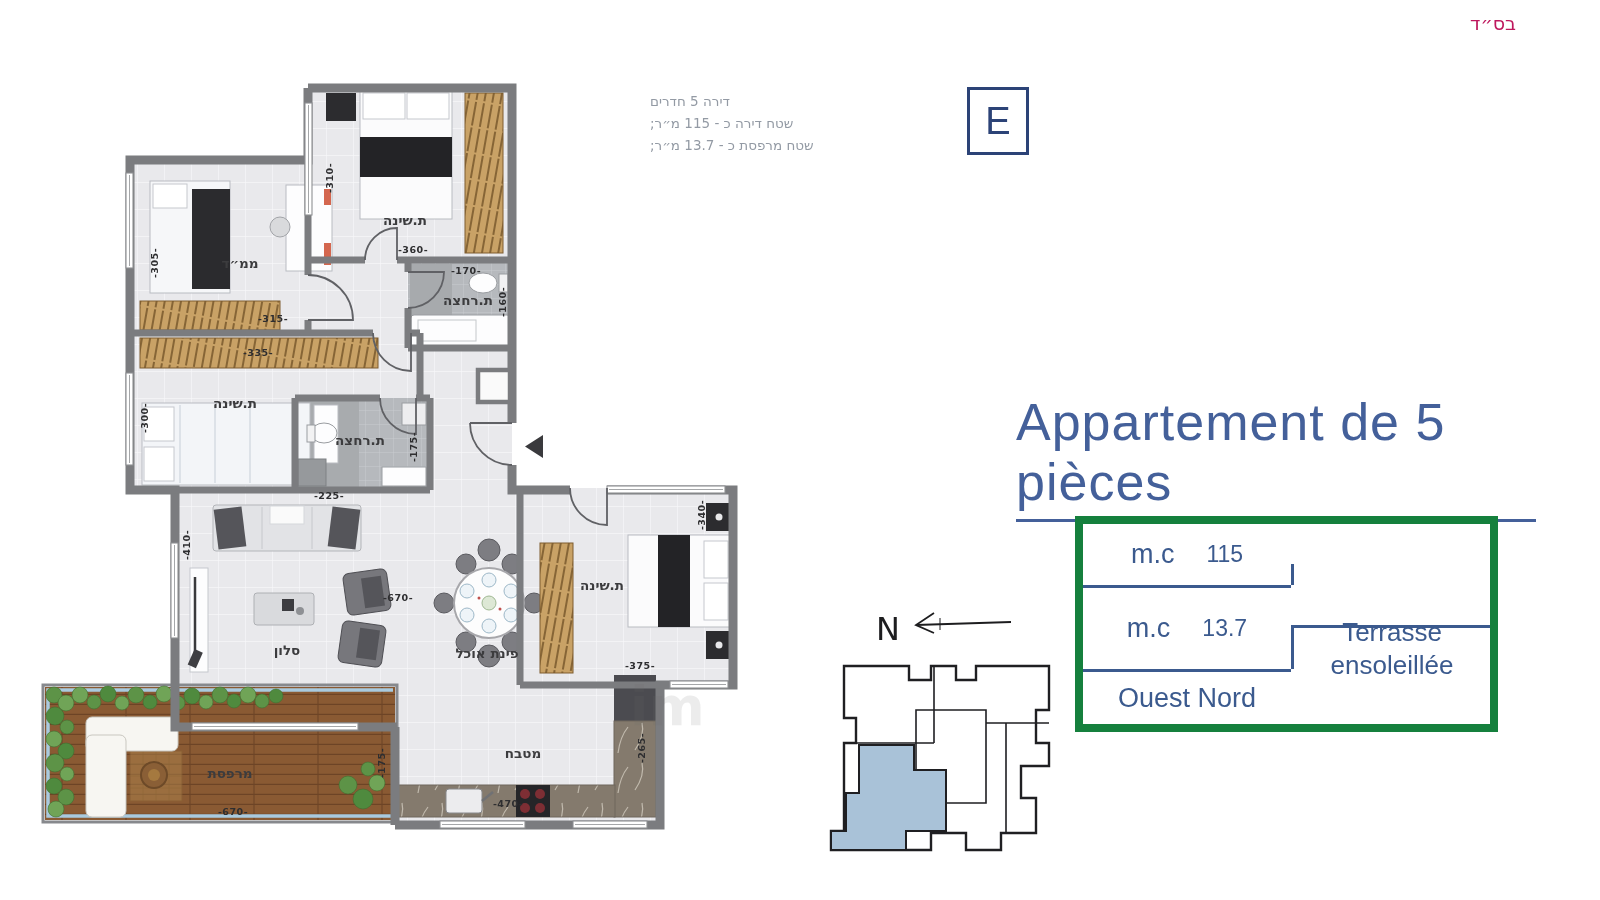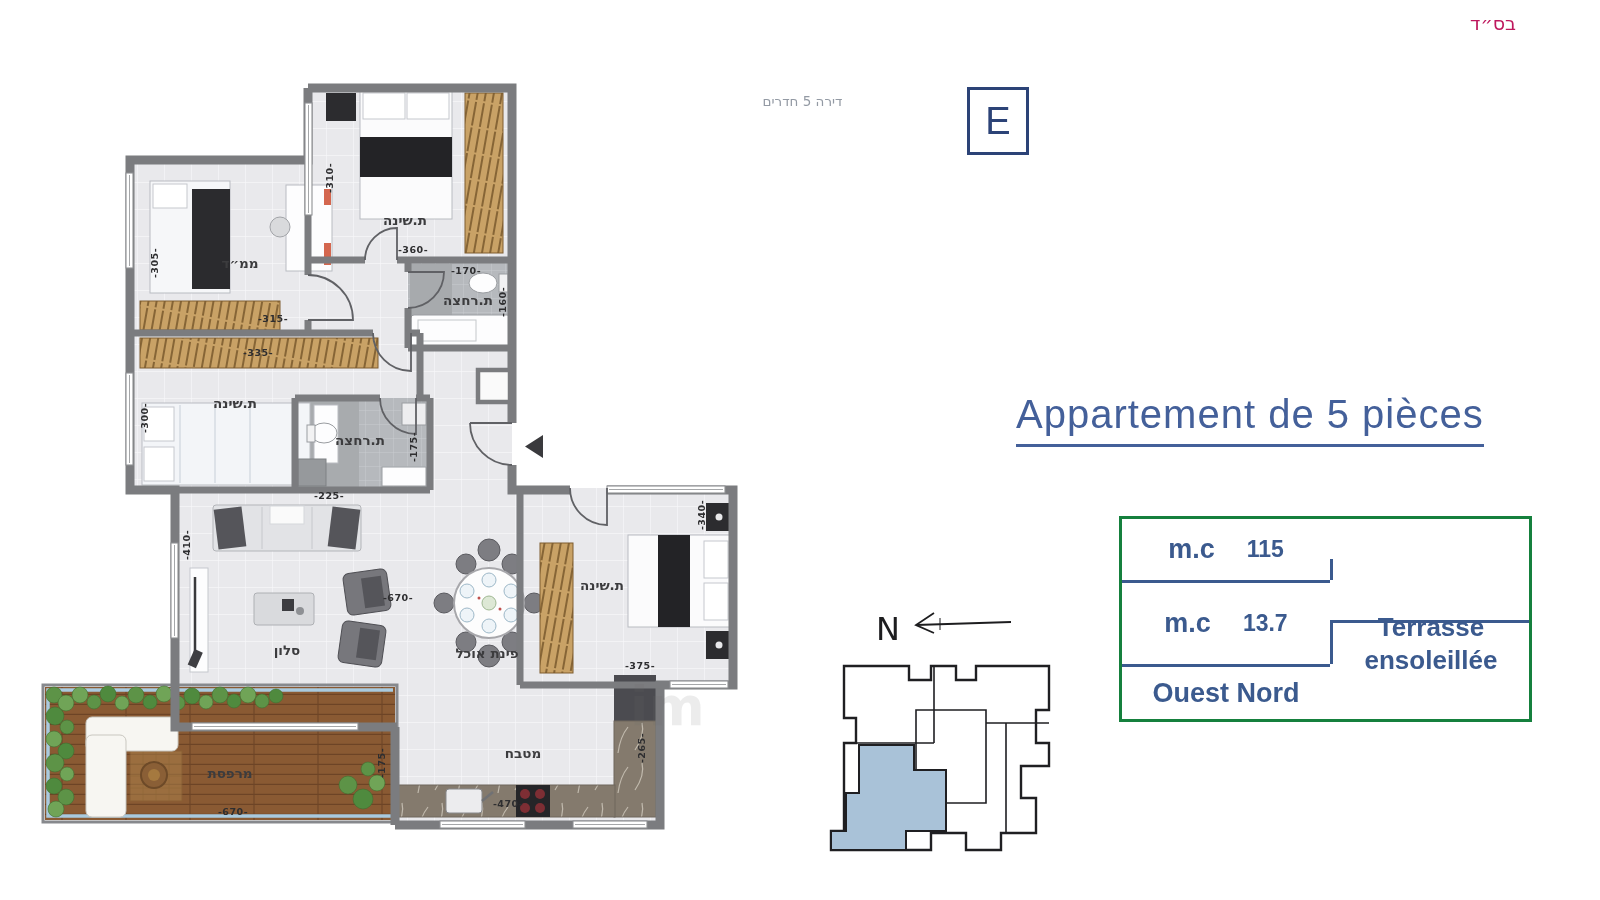--- a/index.html
+++ b/index.html
@@ -3,33 +3,33 @@
 <meta charset="utf-8">
 <style>
   html,body{margin:0;padding:0;background:#fff;}
   .page{position:relative;width:1600px;height:900px;background:#ffffff;overflow:hidden;
         font-family:"Liberation Sans","DejaVu Sans",sans-serif;}
   .abs{position:absolute;}
   
   .bsd{left:1448px;top:12px;width:90px;font-size:19px;color:#be185d;text-align:center;
        font-family:"DejaVu Sans",sans-serif;}
   
-  .unit-info-lines{left:650px;top:90px;width:305px;text-align:center;direction:rtl;
+  .unit-info-lines{left:650px;top:90px;width:305px;text-align:left;direction:rtl;
        font-size:13.5px;line-height:22px;color:#939aa4;font-family:"DejaVu Sans",sans-serif;}
   .e-box{left:967px;top:87px;width:56px;height:62px;border:3px solid #2c4377;
        display:flex;align-items:center;justify-content:center;
        font-size:38px;color:#2c4377;font-weight:400;}
   
   .title-wrap{left:1016px;top:392px;width:520px;}
-  .title{display:inline-block;font-size:40px;letter-spacing:1px;color:#44609a;
+  .title{display:inline-block;font-size:52px;letter-spacing:1px;color:#44609a;
        border-bottom:3px solid #44609a;padding-bottom:7px;font-weight:400;}
   
-  .stable{left:1119px;top:516px;width:407px;border:3px solid #15803d;
+  .stable{left:1075px;top:516px;width:407px;border:8px solid #15803d;
        display:grid;grid-template-columns:208px 199px;grid-template-rows:61px 84px 55px;
-       color:#3b5a8e;font-weight:bold;}
+       color:#3b5a8e;}
   .cell{display:flex;align-items:center;justify-content:center;font-size:27px;text-align:center;}
   .cell.bl{border-left:3px solid #3b5a8e;margin-top:40px;}
   .cell.bt{border-top:3px solid #3b5a8e;}
   .mc-row{gap:32px;}
   .mc-num{font-size:23px;}
   .wrapcell{line-height:1.25;padding:0 20px;font-size:26px;}
   .keyplan{left:820px;top:648px;}
   .compass{left:866px;top:602px;}
   .plan{left:30px;top:75px;}
   svg text{font-family:"DejaVu Sans",sans-serif;}
@@ -38,20 +38,22 @@
 </style>
 </head>
 <body>
 
 <div class="page">
 
   <div class="abs bsd">בס״ד</div>
 
   <div class="abs unit-info-lines">
     <div>דירה 5 חדרים</div>
+    <div>שטח דירה כ - 115 מ״ר;</div>
+    <div>שטח מרפסת כ - 13.7 מ״ר;</div>
   </div>
   <div class="abs e-box">
     <span>E</span>
   </div>
 
   <div class="abs title-wrap">
     <span class="title">Appartement de 5 pièces</span>
   </div>
 
   <div class="abs stable">

